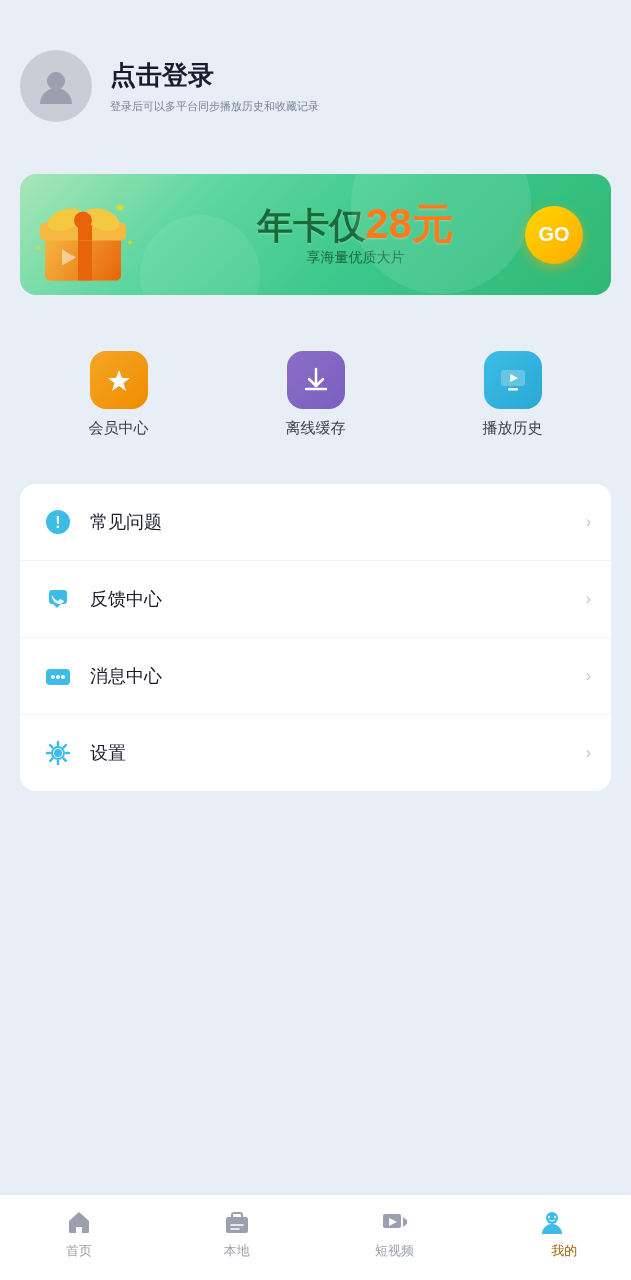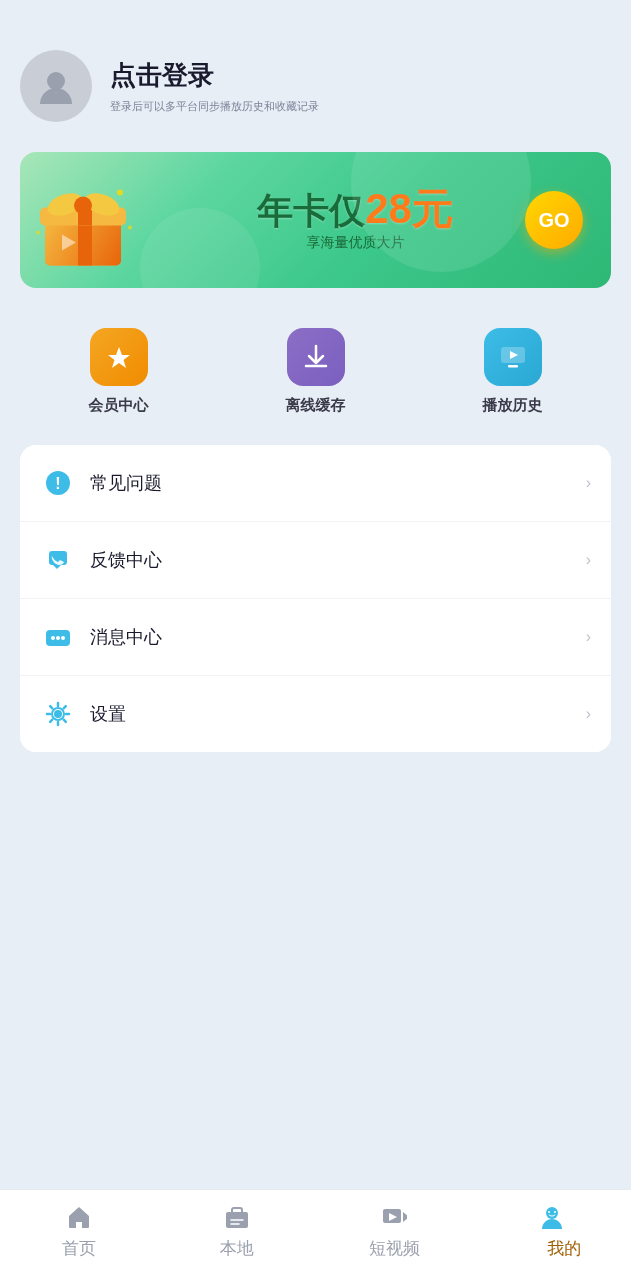--- a/index.html
+++ b/index.html
@@ -12,21 +12,21 @@
       display: flex;
       flex-direction: column;
       position: relative;
     }
 
     .main-content {
       flex: 1;
       padding: 40px 20px 20px;
       display: flex;
       flex-direction: column;
-      gap: 0;
+      gap: 16px;
     }
 
     
     .profile-section {
       display: flex;
       align-items: center;
       gap: 18px;
       padding: 10px 0 30px;
     }
 
@@ -60,30 +60,31 @@
     }
 
     .profile-subtitle {
       font-size: 11px;
       color: #7a8499;
     }
 
     
     .banner {
       width: 100%;
-      height: 136px;
+      height: 121px;
       border-radius: 16px;
       background: linear-gradient(135deg, #a8e6b8 0%, #5dd6a0 30%, #3cc88a 60%, #2eb876 100%);
       margin-bottom: 30px;
       position: relative;
       overflow: hidden;
       display: flex;
       align-items: center;
       justify-content: center;
       cursor: pointer;
+      margin-top: 6px;
     }
 
     .banner-bg-circle1 {
       position: absolute;
       width: 180px;
       height: 180px;
       border-radius: 50%;
       background: rgba(255,255,255,0.1);
       top: -60px;
       right: 80px;
@@ -164,21 +165,20 @@
       justify-content: space-around;
       padding: 10px 0 30px;
     }
 
     .quick-action-item {
       display: flex;
       flex-direction: column;
       align-items: center;
       gap: 10px;
       cursor: pointer;
-      font-weight: bold;
     }
 
     .quick-action-icon {
       width: 58px;
       height: 58px;
       border-radius: 16px;
       display: flex;
       align-items: center;
       justify-content: center;
     }
@@ -258,21 +258,21 @@
 
     .nav-icon {
       width: 30px;
       height: 30px;
       display: flex;
       align-items: center;
       justify-content: center;
     }
 
     .nav-label {
-      font-size: 17px;
+      font-size: 13px;
       color: #9aa0ad;
     }
 
     .nav-label.active {
       color: #a16207;
       margin-left: 24px;
     }
 
     .spacer {
       flex: 1;

